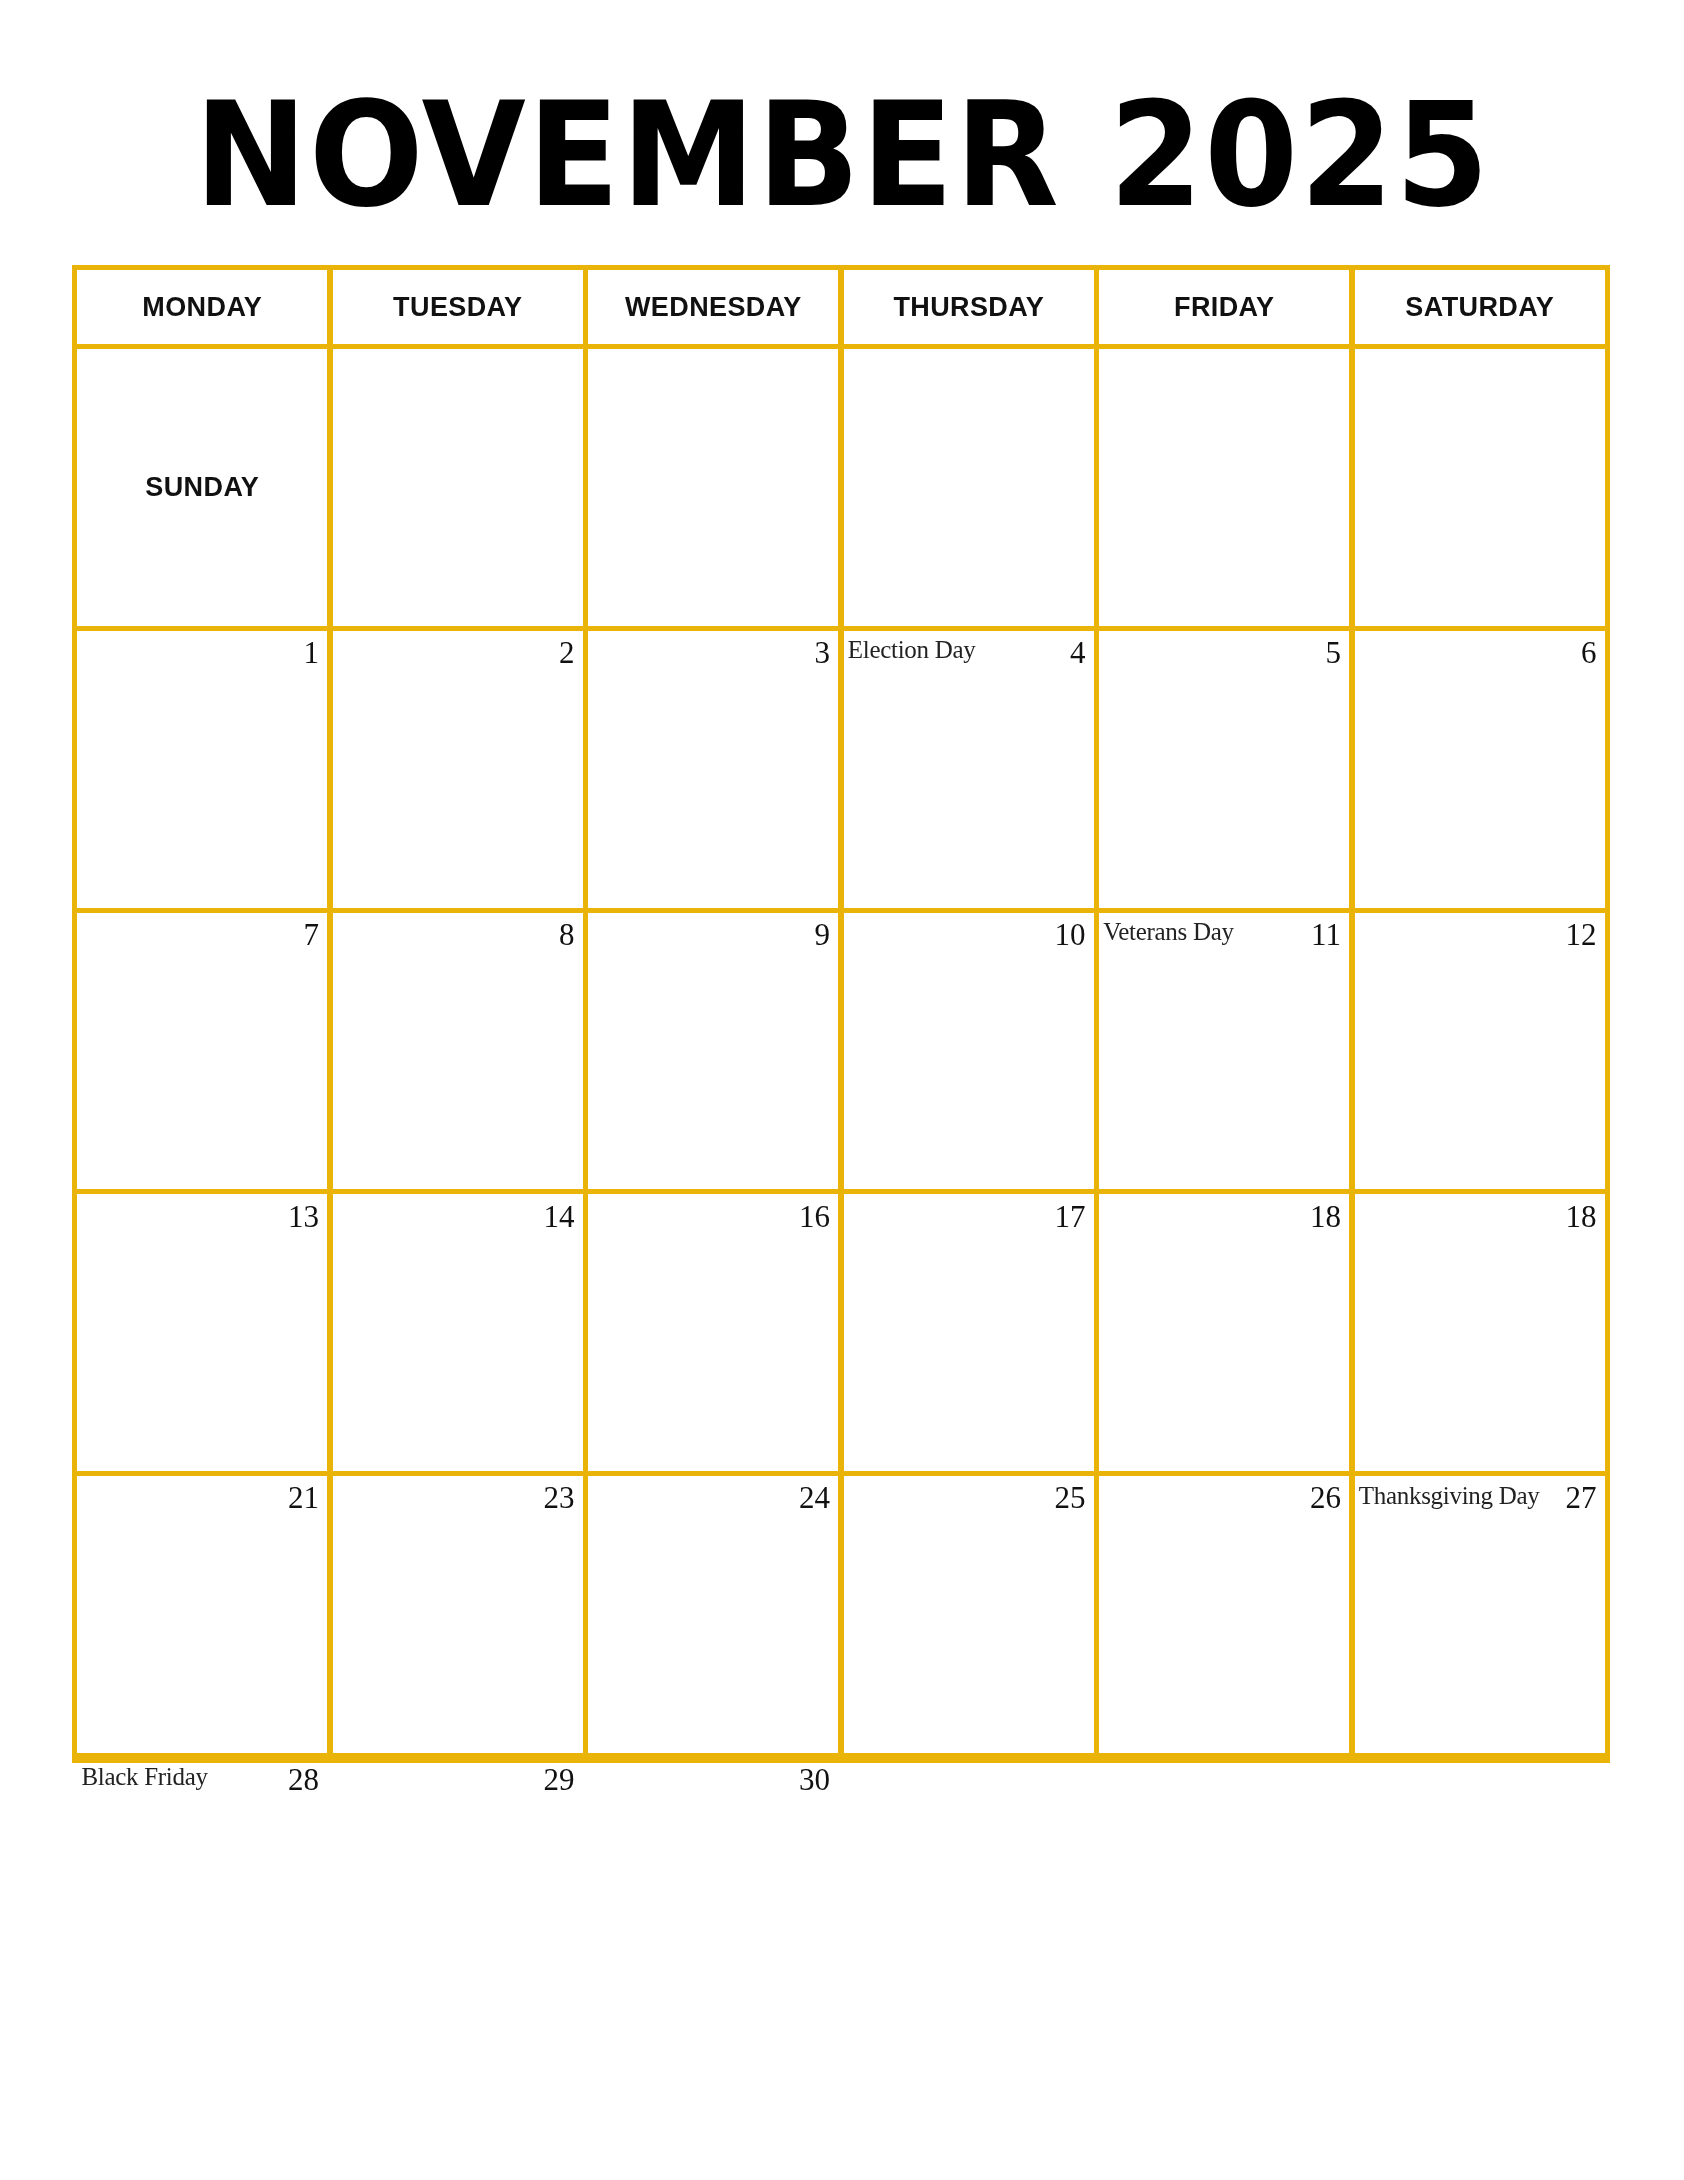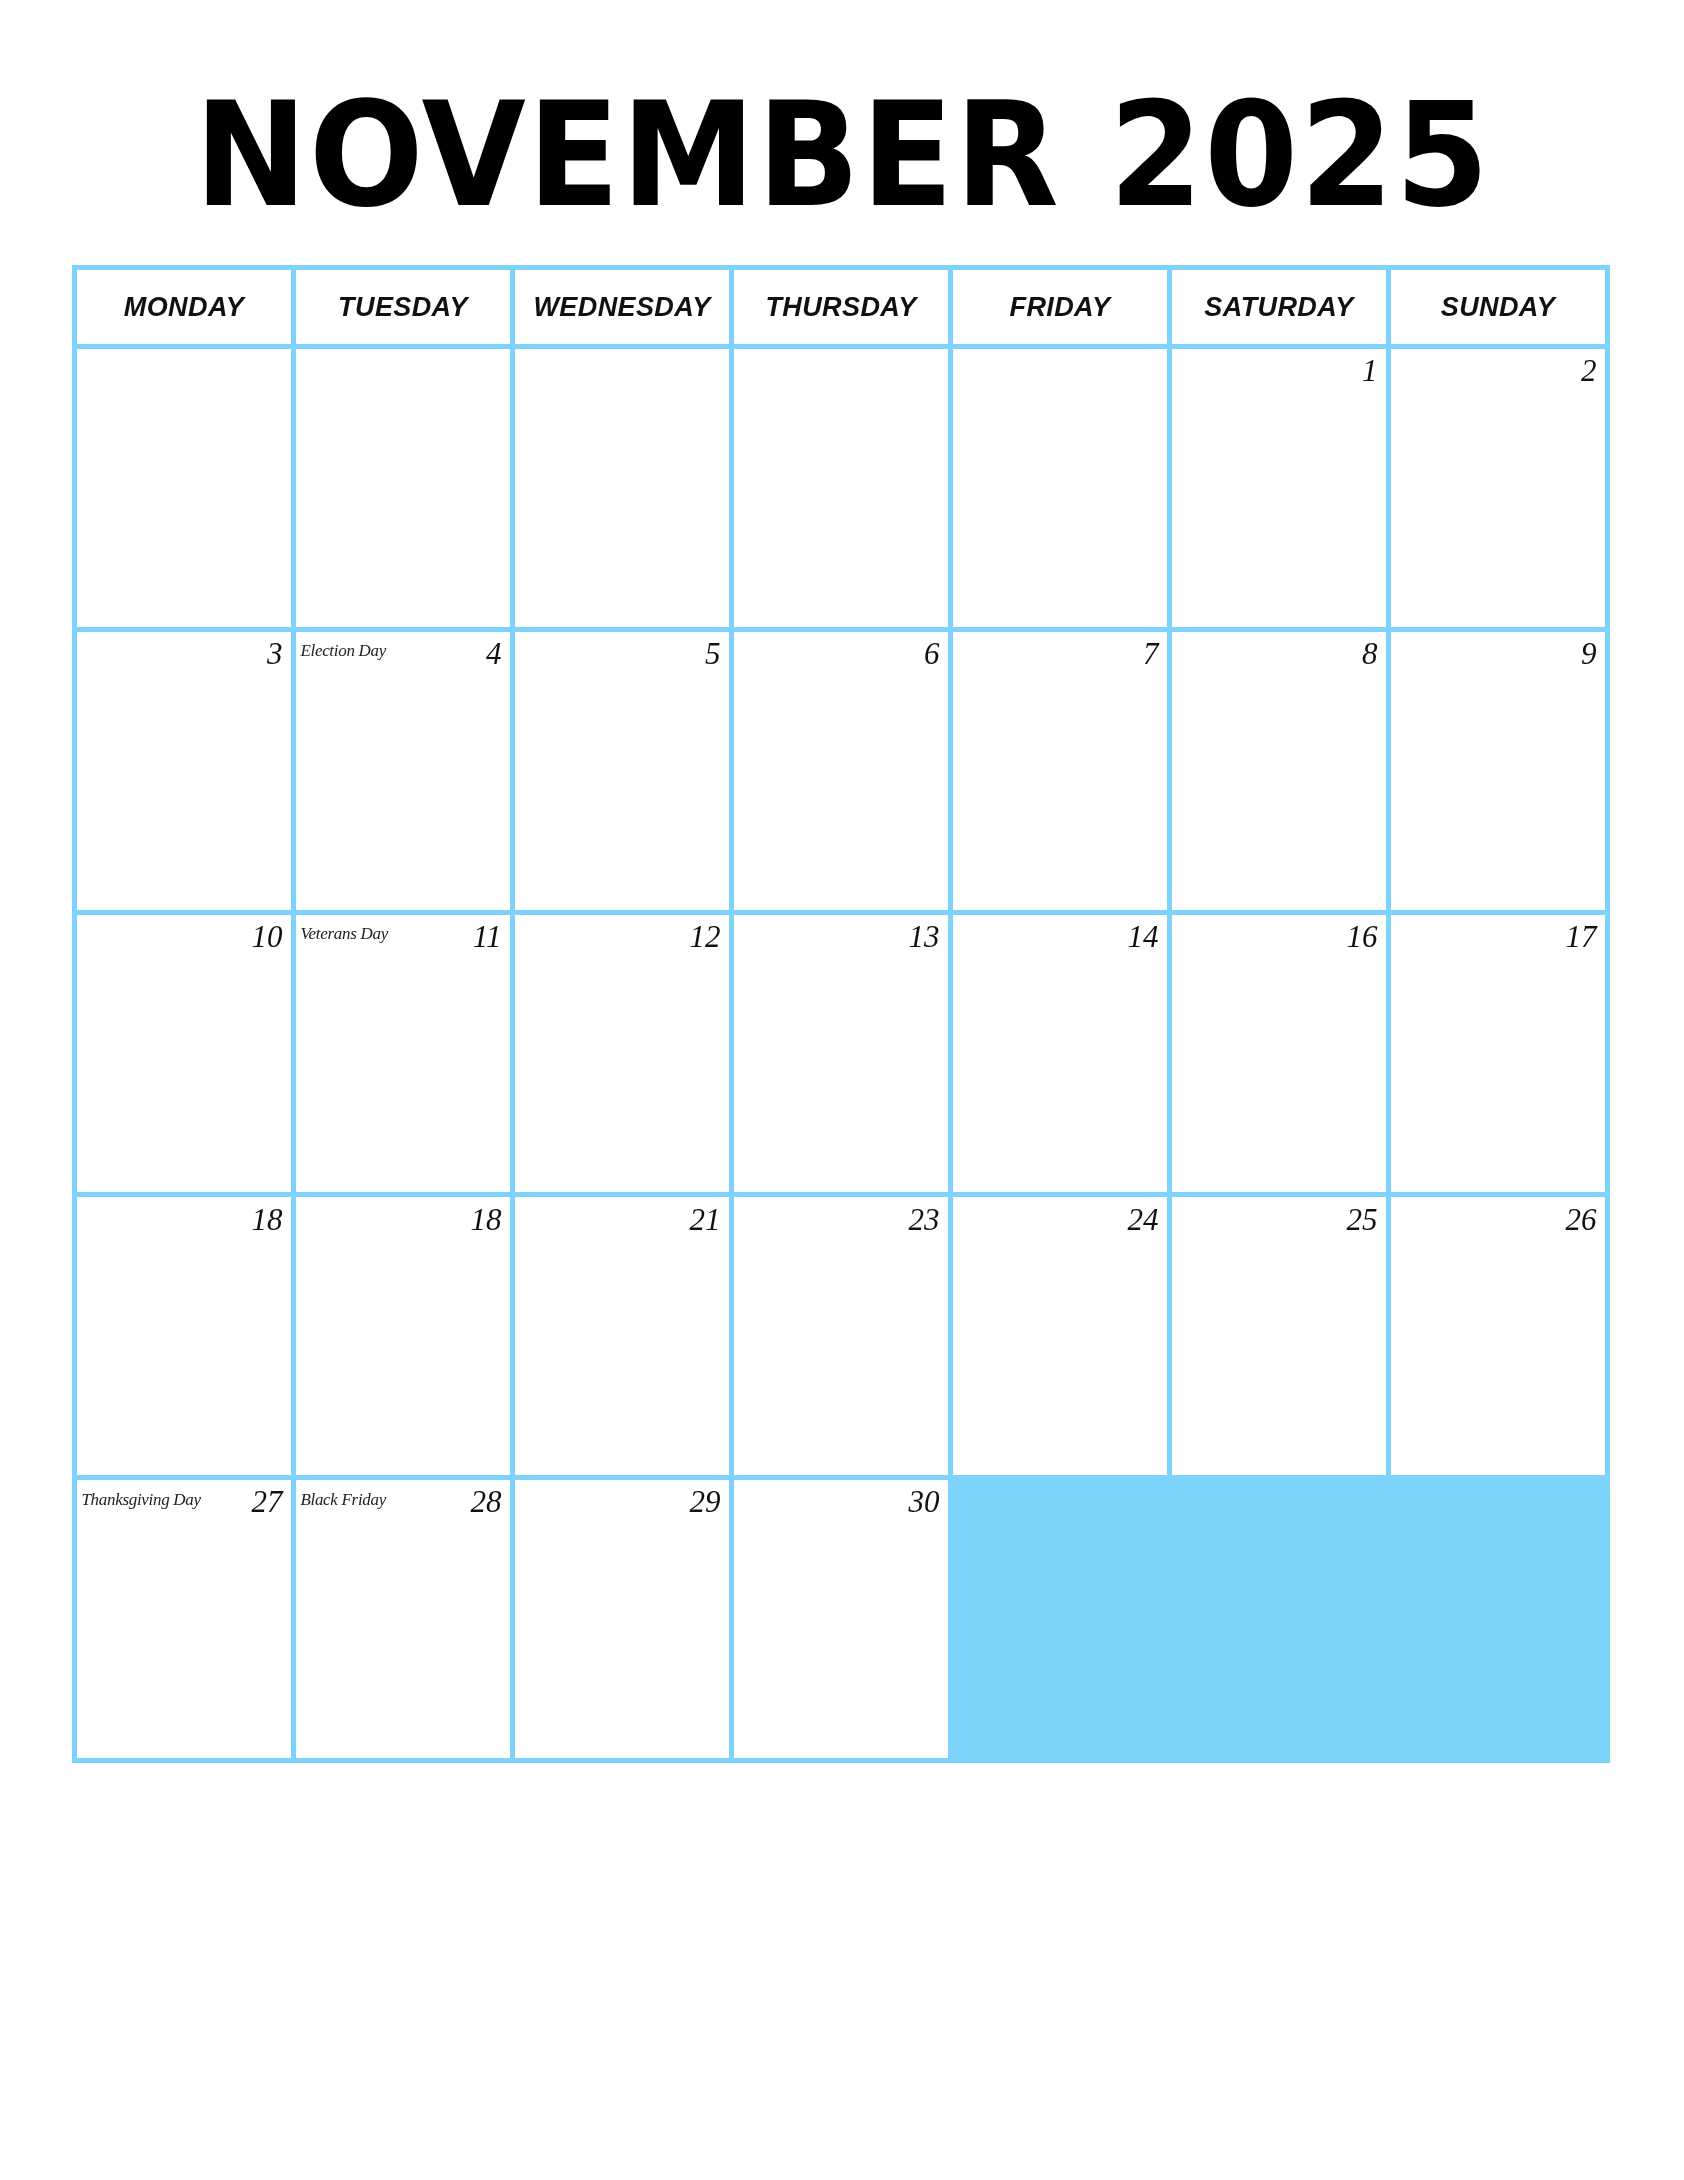--- a/index.html
+++ b/index.html
@@ -8,45 +8,44 @@
     position: absolute; left: 0; top: 82px; width: 1685px;
     text-align: center;
     font-family: "DejaVu Sans", sans-serif; font-weight: bold;
     font-size: 145px; line-height: 145px; letter-spacing: 1.7px;
     color: #000000;
     transform: scaleX(0.93);
   }
   .grid {
     position: absolute; left: 72px; top: 265px;
     width: 1538px; height: 1498px; box-sizing: border-box;
-    background: #7dd3fc; padding: 5.1px;
+    background: #eab308; padding: 5.1px;
     display: grid;
-    grid-template-columns: repeat(7, 1fr);
+    grid-template-columns: repeat(6, 1fr);
     grid-template-rows: 74px repeat(5, 1fr);
     gap: 5.1px;
-    font-style: italic;
   }
   .hcell {
     background: #ffffff;
     display: flex; align-items: center; justify-content: center;
     font-family: "Liberation Sans", sans-serif; font-weight: bold;
     font-size: 27px; color: #111111; letter-spacing: 0.4px;
   }
   .cell {
     background: #ffffff; position: relative;
   }
   .num {
     position: absolute; right: 8.5px; top: 5.1px;
     font-family: "Liberation Serif", serif;
     font-size: 31px; line-height: 34px; color: #111111;
   }
   .holiday {
     position: absolute; left: 4.3px; top: 8.5px;
     font-family: "Liberation Serif", serif;
-    font-size: 17px; line-height: 22px; color: #222222;
+    font-size: 25px; line-height: 22px; color: #222222;
     letter-spacing: -0.3px;
   }
 </style>
 </head>
 <body>
 
 <div class="title">NOVEMBER 2025</div>
 
 <div class="grid">
   <div class="hcell">MONDAY</div>

